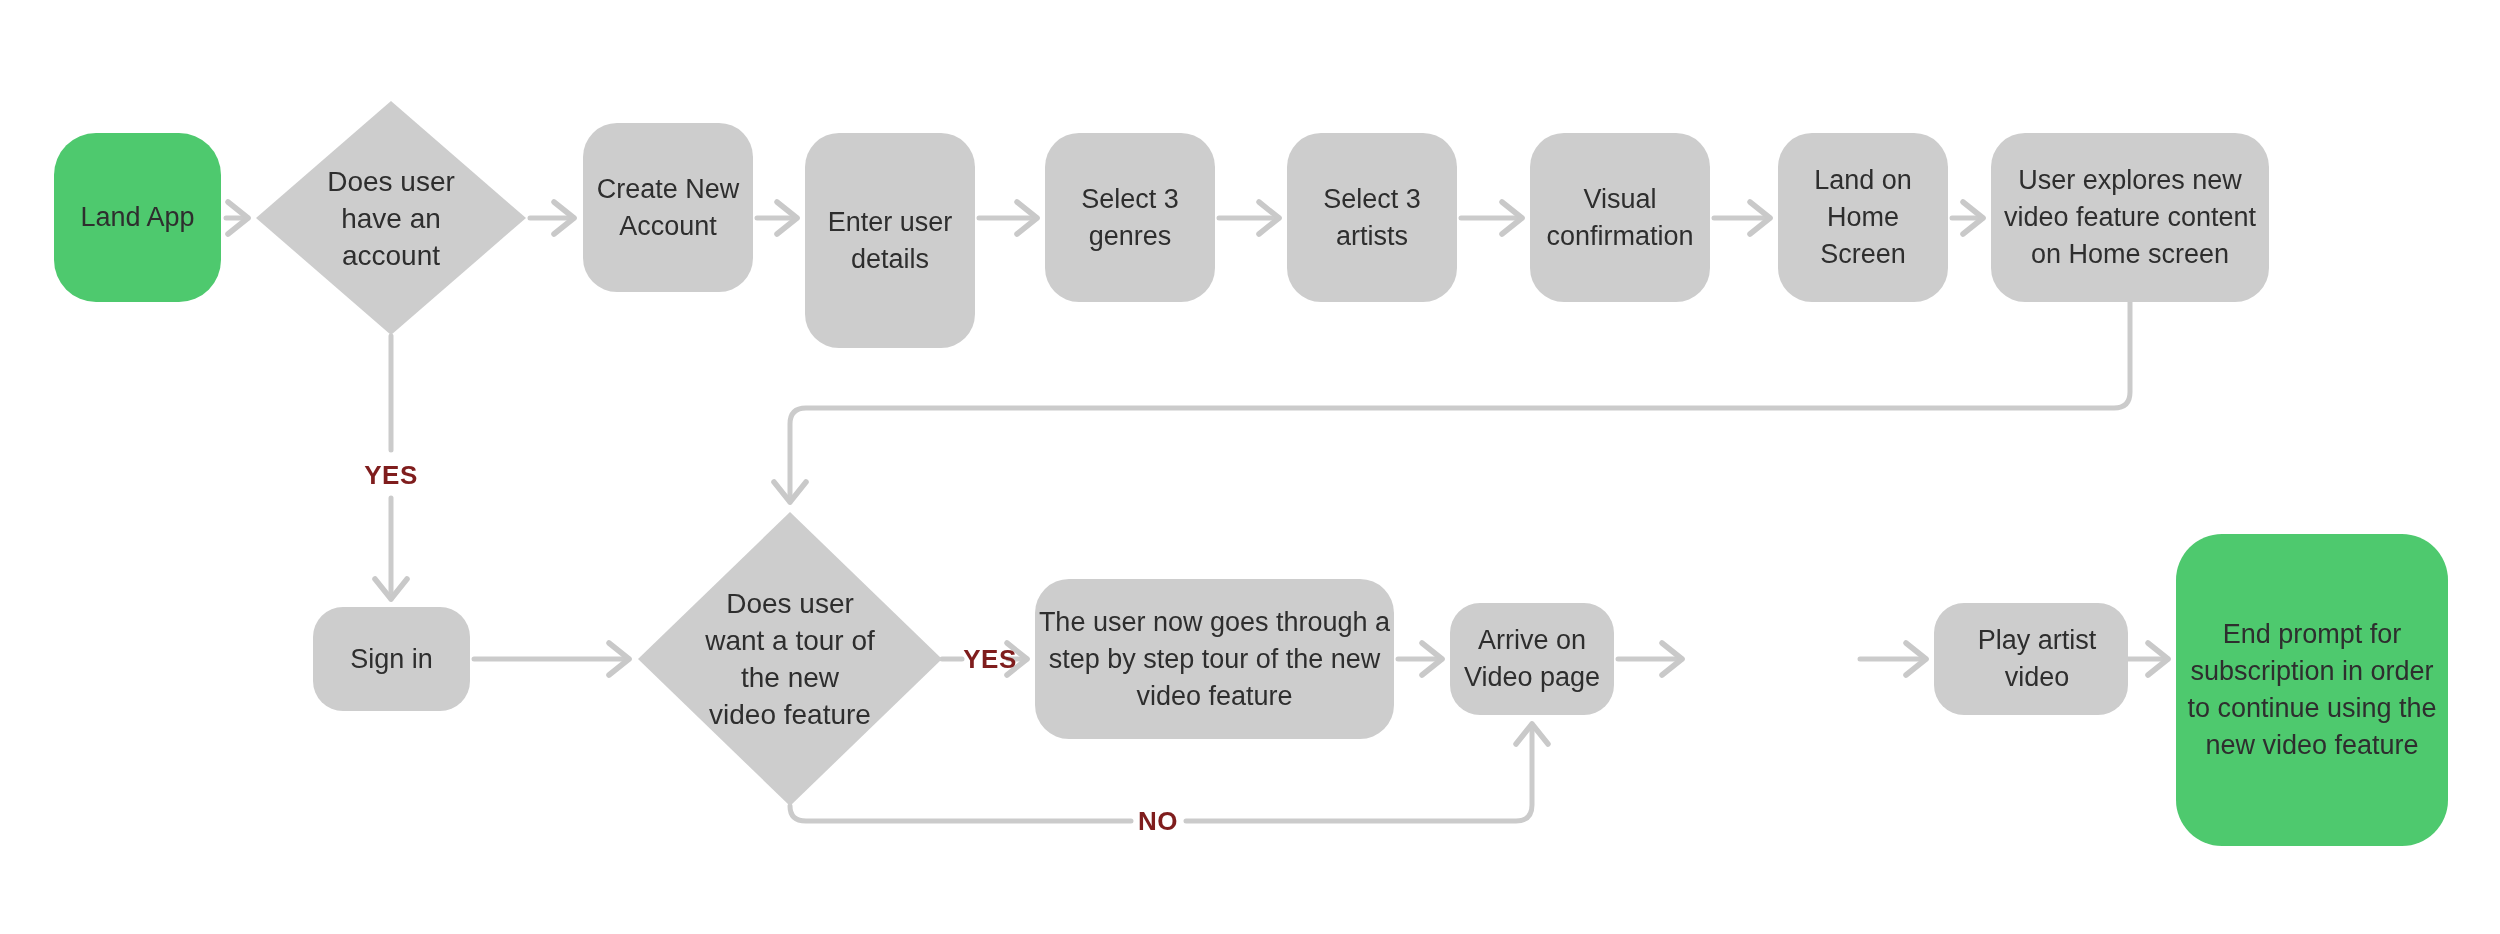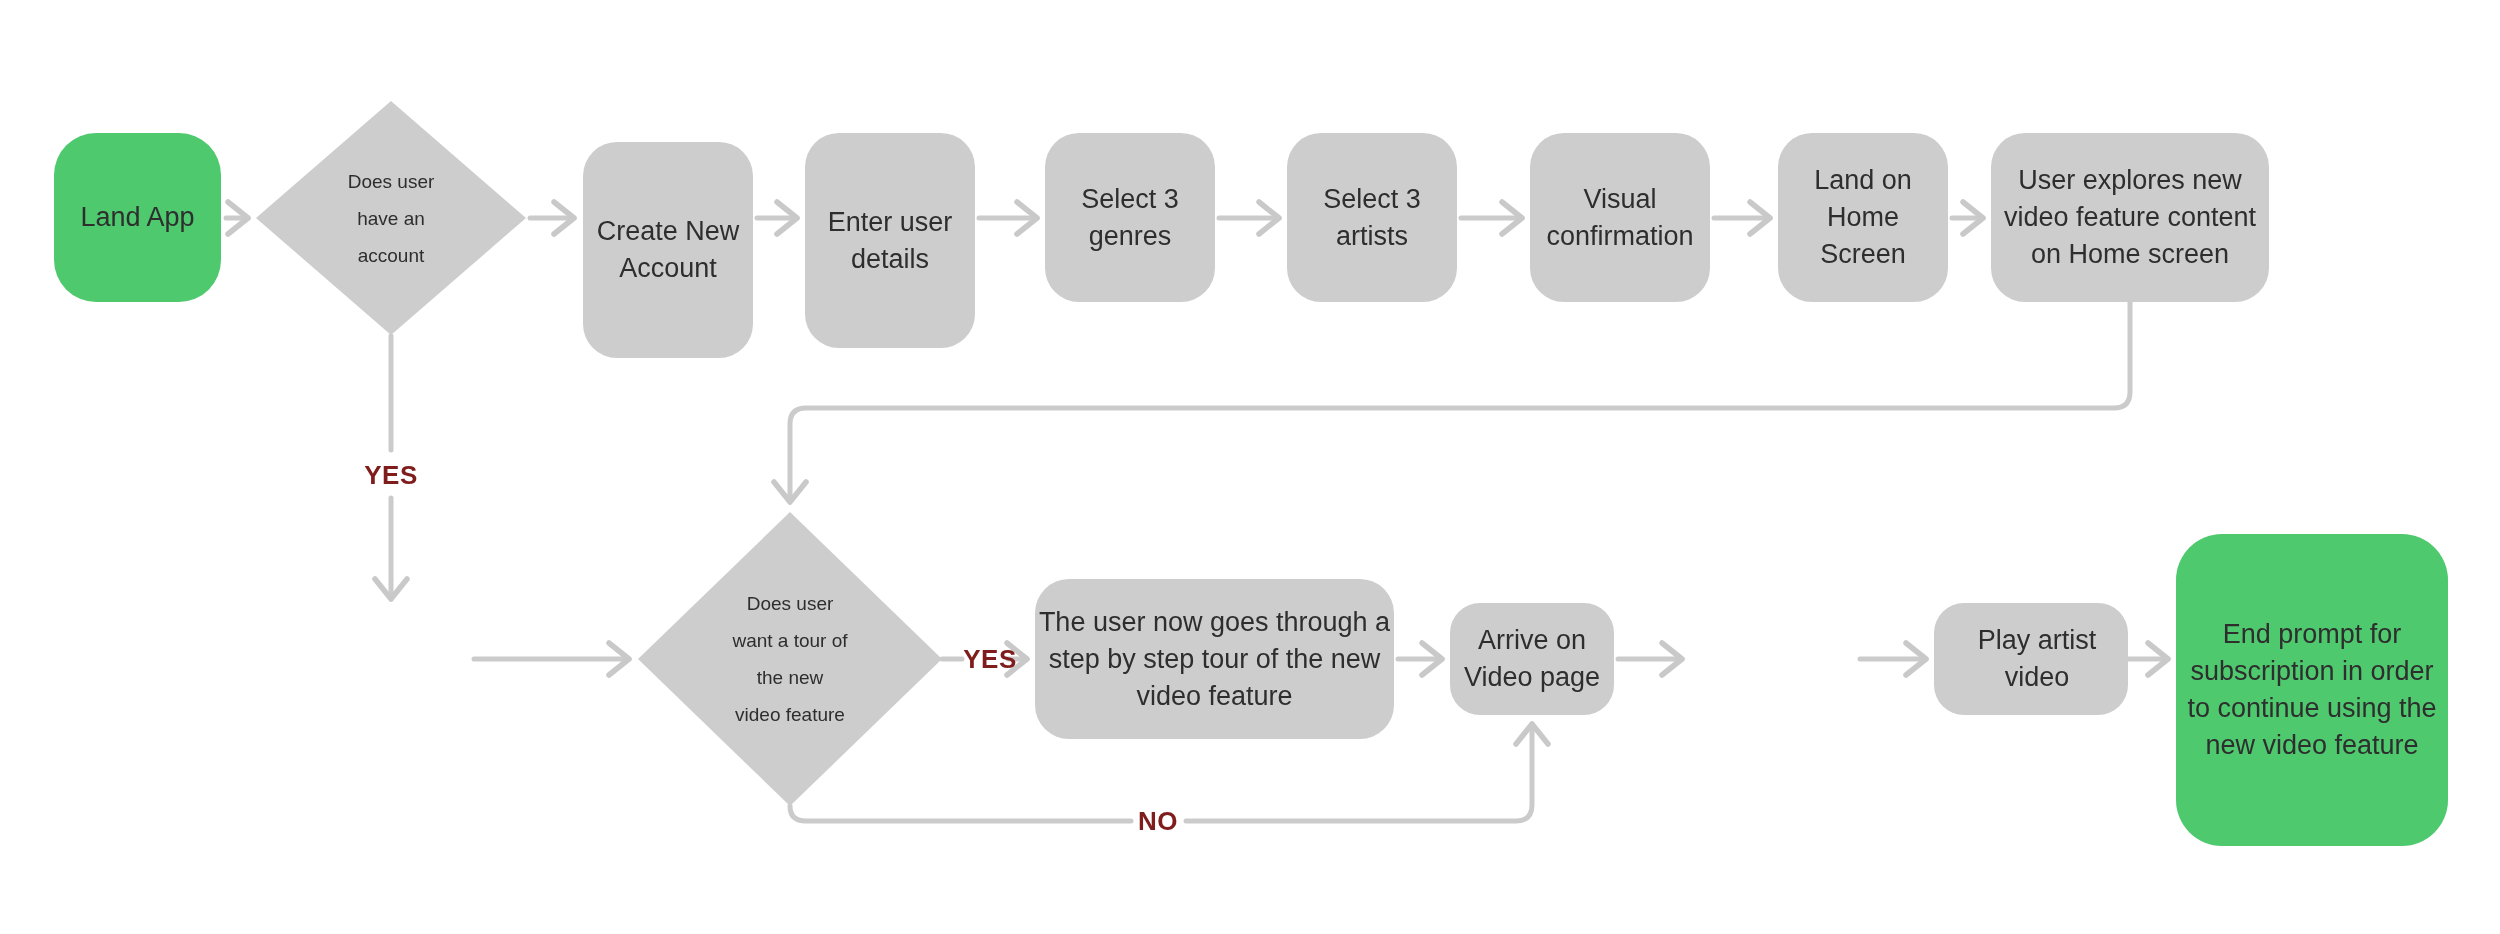--- a/index.html
+++ b/index.html
@@ -28,21 +28,21 @@
   }
   .node.start-end { background: #4EC96E; border-radius: 42px; }
   .node.small { border-radius: 30px; }
   .diamond-label {
     position: absolute;
     display: flex;
     align-items: center;
     justify-content: center;
     text-align: center;
     color: #2E2E2E;
-    font-size: 19px;
+    font-size: 28px;
     line-height: 37px;
     white-space: pre-line;
   }
   .edge-label {
     position: absolute;
     display: flex;
     align-items: center;
     justify-content: center;
     color: #7f1d1d;
     font-size: 26px;
@@ -100,21 +100,21 @@
   </svg>
 
   <div class="node start-end" style="left:54px; top:133px; width:167px; height:169px;">
     <span>Land App</span>
   </div>
 
   <div class="diamond-label" style="left:276px; top:145px; width:230px; height:146px;">Does user
 have an
 account</div>
 
-  <div class="node" style="left:583px; top:142px; width:170px; height:216px;align-items:center;">
+  <div class="node" style="left:583px; top:123px; width:170px; height:169px;align-items:center;">
     <span>Create New
 Account</span>
   </div>
 
   <div class="node" style="left:805px; top:133px; width:170px; height:215px;">
     <span>Enter user
 details</span>
   </div>
 
   <div class="node" style="left:1045px; top:133px; width:170px; height:169px;">
@@ -137,20 +137,23 @@
 video feature content
 on Home screen</span>
   </div>
 
   <div class="node" style="left:1778px; top:133px; width:170px; height:169px;">
     <span>Land on
 Home
 Screen</span>
   </div>
 
+  <div class="node small" style="left:313px; top:607px; width:157px; height:104px;">
+    <span>Sign in</span>
+  </div>
 
   <div class="diamond-label" style="left:650px; top:561px; width:280px; height:196px;">Does user
 want a tour of
 the new
 video feature</div>
 
   <div class="node" style="left:1035px; top:579px; width:359px; height:160px;">
     <span>The user now goes through a
 step by step tour of the new
 video feature</span>

